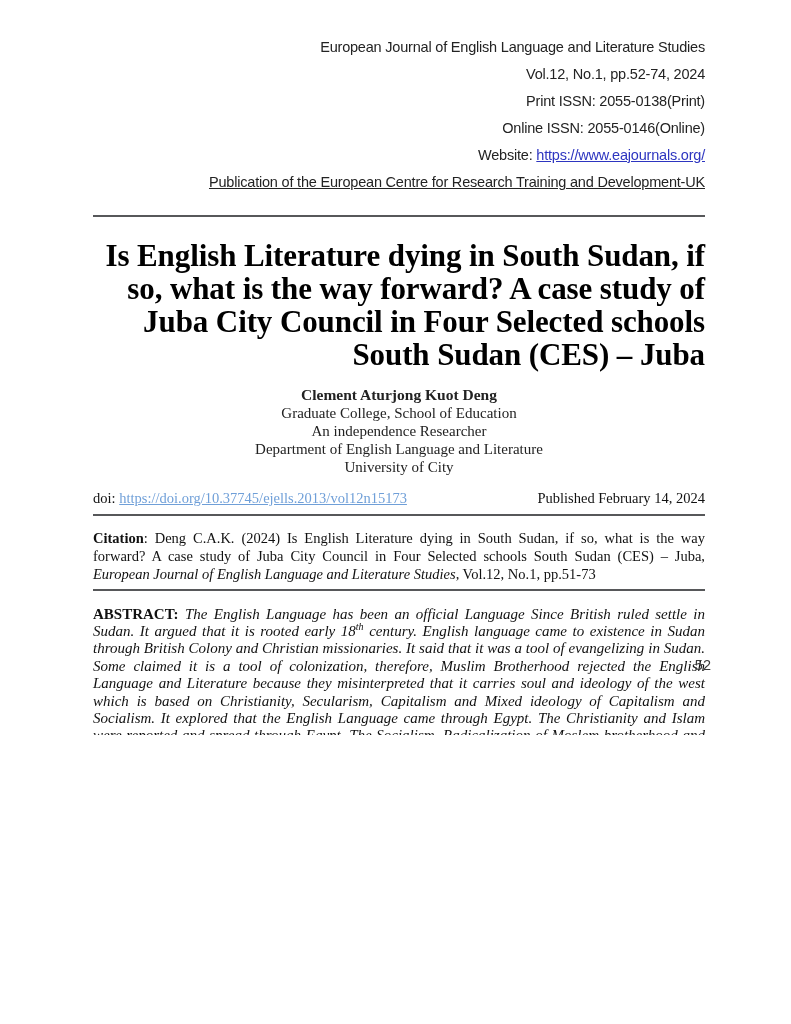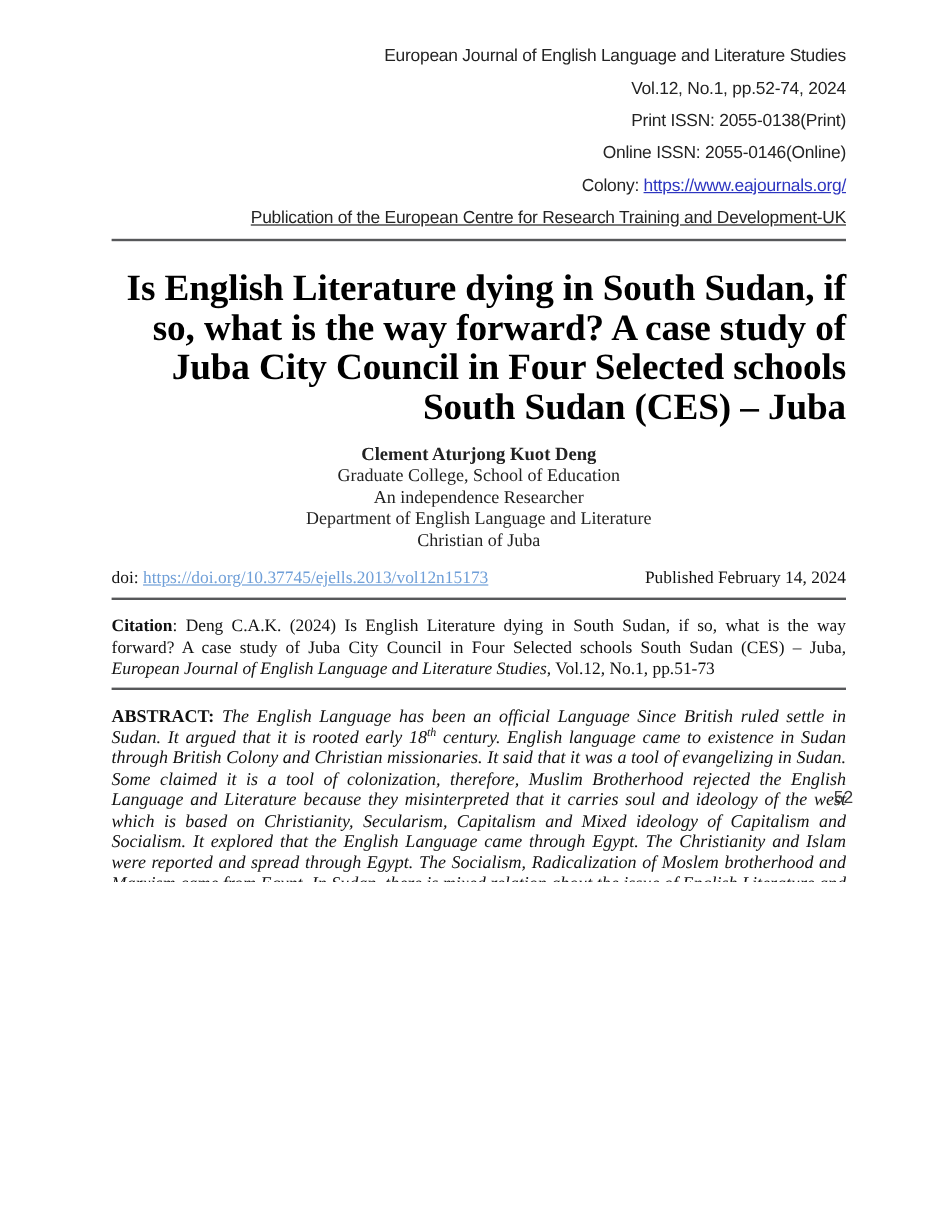--- a/index.html
+++ b/index.html
@@ -17,21 +17,21 @@
   .journal-header {
     font-family: "Liberation Sans", sans-serif;
     font-size: 14.5px;
     line-height: 27px;
     letter-spacing: -0.2px;
     text-align: right;
     color: #232323;
   }
   .pub-line {
     border-bottom: 2px solid var(--rule-gray, #57585a);
-    padding-bottom: 3px;
+    padding-bottom: 19px;
   }
   .pub-line .ul { text-decoration: underline; }
   a.header-link {
     color: var(--link-blue, #2d35c0);
     text-decoration: underline;
     cursor: pointer;
   }
   
   .article-title {
     font-family: "Liberation Serif", serif;
@@ -121,32 +121,32 @@
 </head>
 <body>
 
 <div class="page">
 
   <header class="journal-header">
     <div>European Journal of English Language and Literature Studies</div>
     <div>Vol.12, No.1, pp.52-74, 2024</div>
     <div>Print ISSN: 2055-0138(Print)</div>
     <div>Online ISSN: 2055-0146(Online)</div>
-    <div><span>Colony: </span><a class="header-link">https://www.eajournals.org/</a></div>
+    <div><span>Website: </span><a class="header-link">https://www.eajournals.org/</a></div>
     <div class="pub-line"><span class="ul">Publication of the European Centre for Research Training and Development-UK</span></div>
   </header>
 
   <h1 class="article-title">Is English Literature dying in South Sudan, if so, what is the way forward? A case study of Juba City Council in Four Selected schools South Sudan (CES) – Juba</h1>
 
   <div class="author-block">
     <div class="author-name">Clement Aturjong Kuot Deng</div>
     <div>Graduate College, School of Education</div>
     <div>An independence Researcher</div>
     <div>Department of English Language and Literature</div>
-    <div>Christian of Juba</div>
+    <div>University of City</div>
   </div>
 
   <div class="doi-row">
     <span><span class="doi-label">doi: </span><a class="doi-link">https://doi.org/10.37745/ejells.2013/vol12n15173</a></span>
     <span>Published February 14, 2024</span>
   </div>
 
   <p class="citation"><span class="label">Citation</span><span>: Deng C.A.K. (2024) Is English Literature dying in South Sudan, if so, what is the way forward? A case study of Juba City Council in Four Selected schools South Sudan (CES) – Juba, </span><span class="journal-italic">European Journal of English Language and Literature Studies</span><span>, Vol.12, No.1, pp.51-73</span></p>
 
   <p class="abstract"><span class="label">ABSTRACT: </span><span class="body"><span>The English Language has been an official Language Since British ruled settle in Sudan. It argued that it is rooted early 18</span><sup>th</sup><span> century. English language came to existence in Sudan through British Colony and Christian missionaries. It said that it was a tool of evangelizing in Sudan. Some claimed it is a tool of colonization, therefore, Muslim Brotherhood rejected the English Language and Literature because they misinterpreted that it carries soul and ideology of the west which is based on Christianity, Secularism, Capitalism and Mixed ideology of Capitalism and Socialism.  It explored that the English Language came through Egypt. The Christianity and Islam were reported and spread through Egypt. The Socialism, Radicalization of Moslem brotherhood and Marxism came from Egypt. In Sudan, there is mixed relation about the issue of English Literature and Language. It observed that English language and Literature is hardly to die in Sudan and South Sudan because since English Language remains a language of Science, there is possibility of English Language to die.  Literary writers, literary critics, linguists, educationists and policy makers argued that the life of English Literature is jeopardized. It believed that the challenges of any given country are beautifully reveal through Literature. Literature is expressed in poetry, drama, fiction and non-fiction. The second group think that English is not dying because English Language is an official language of South Sudan. Literature experts stressed that English Language and Literature must be supported in order to improve its qualities to compete with African countries. The majority of respondents said English Literature is dead.</span></span></p>

